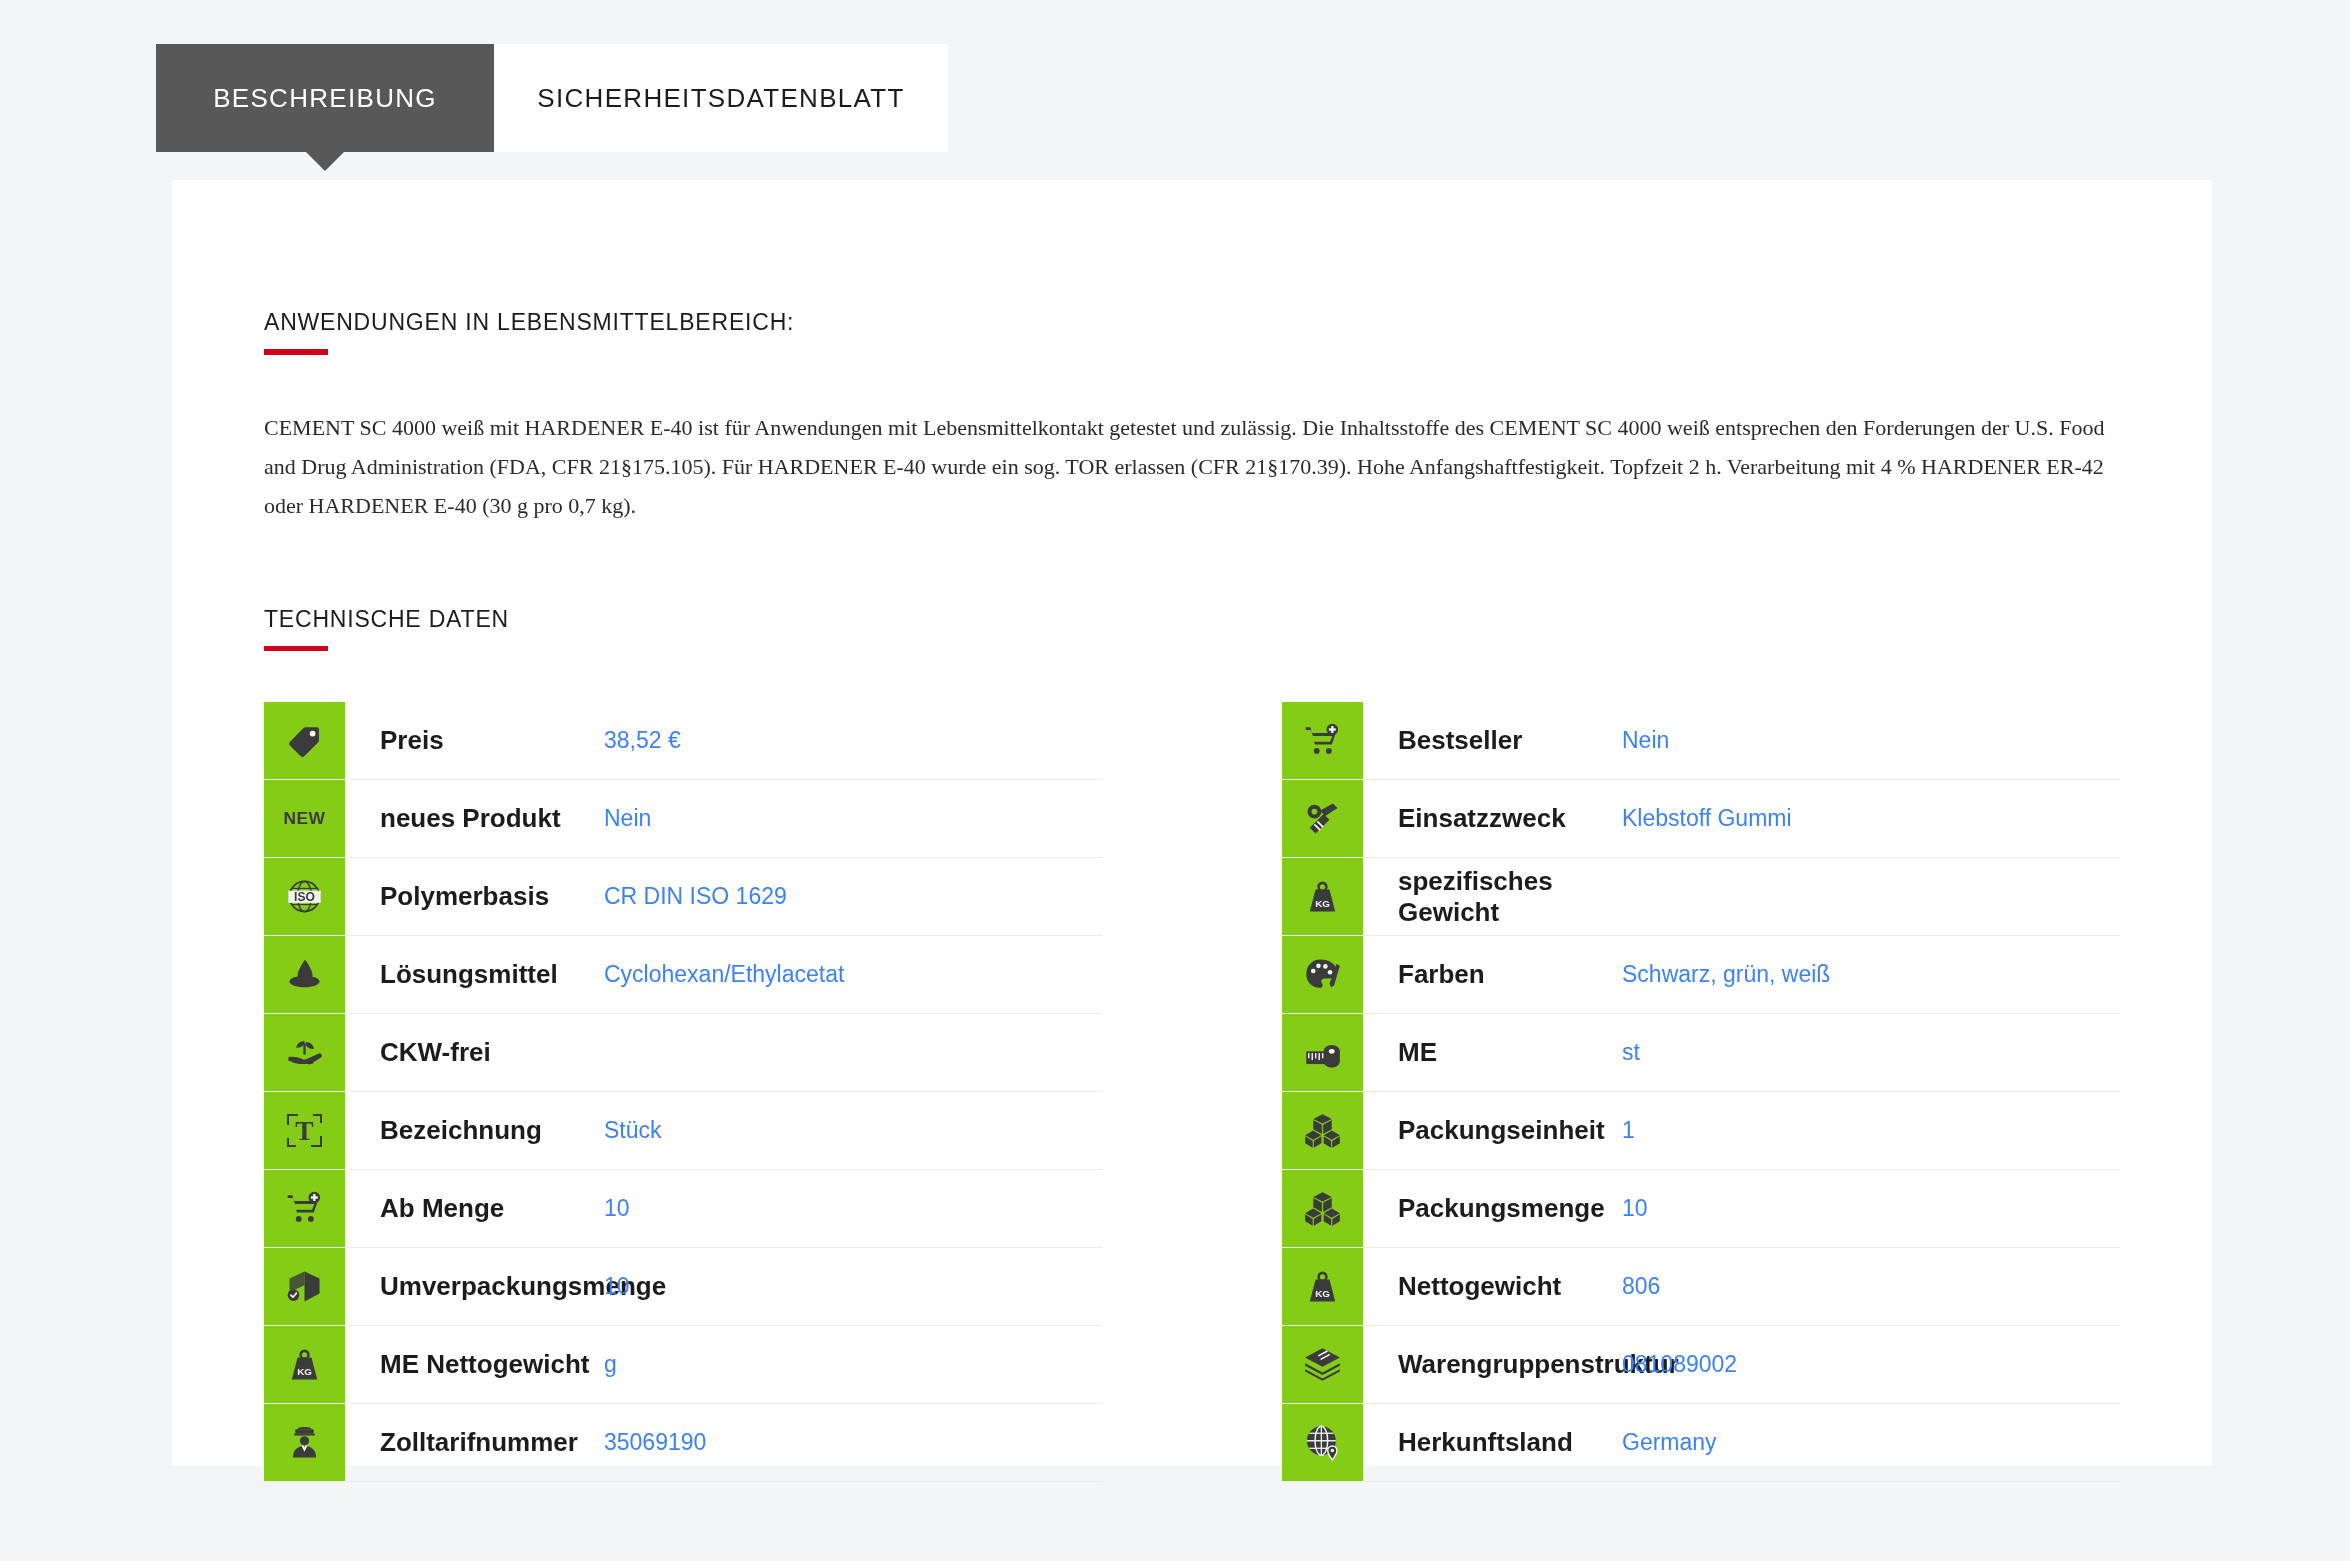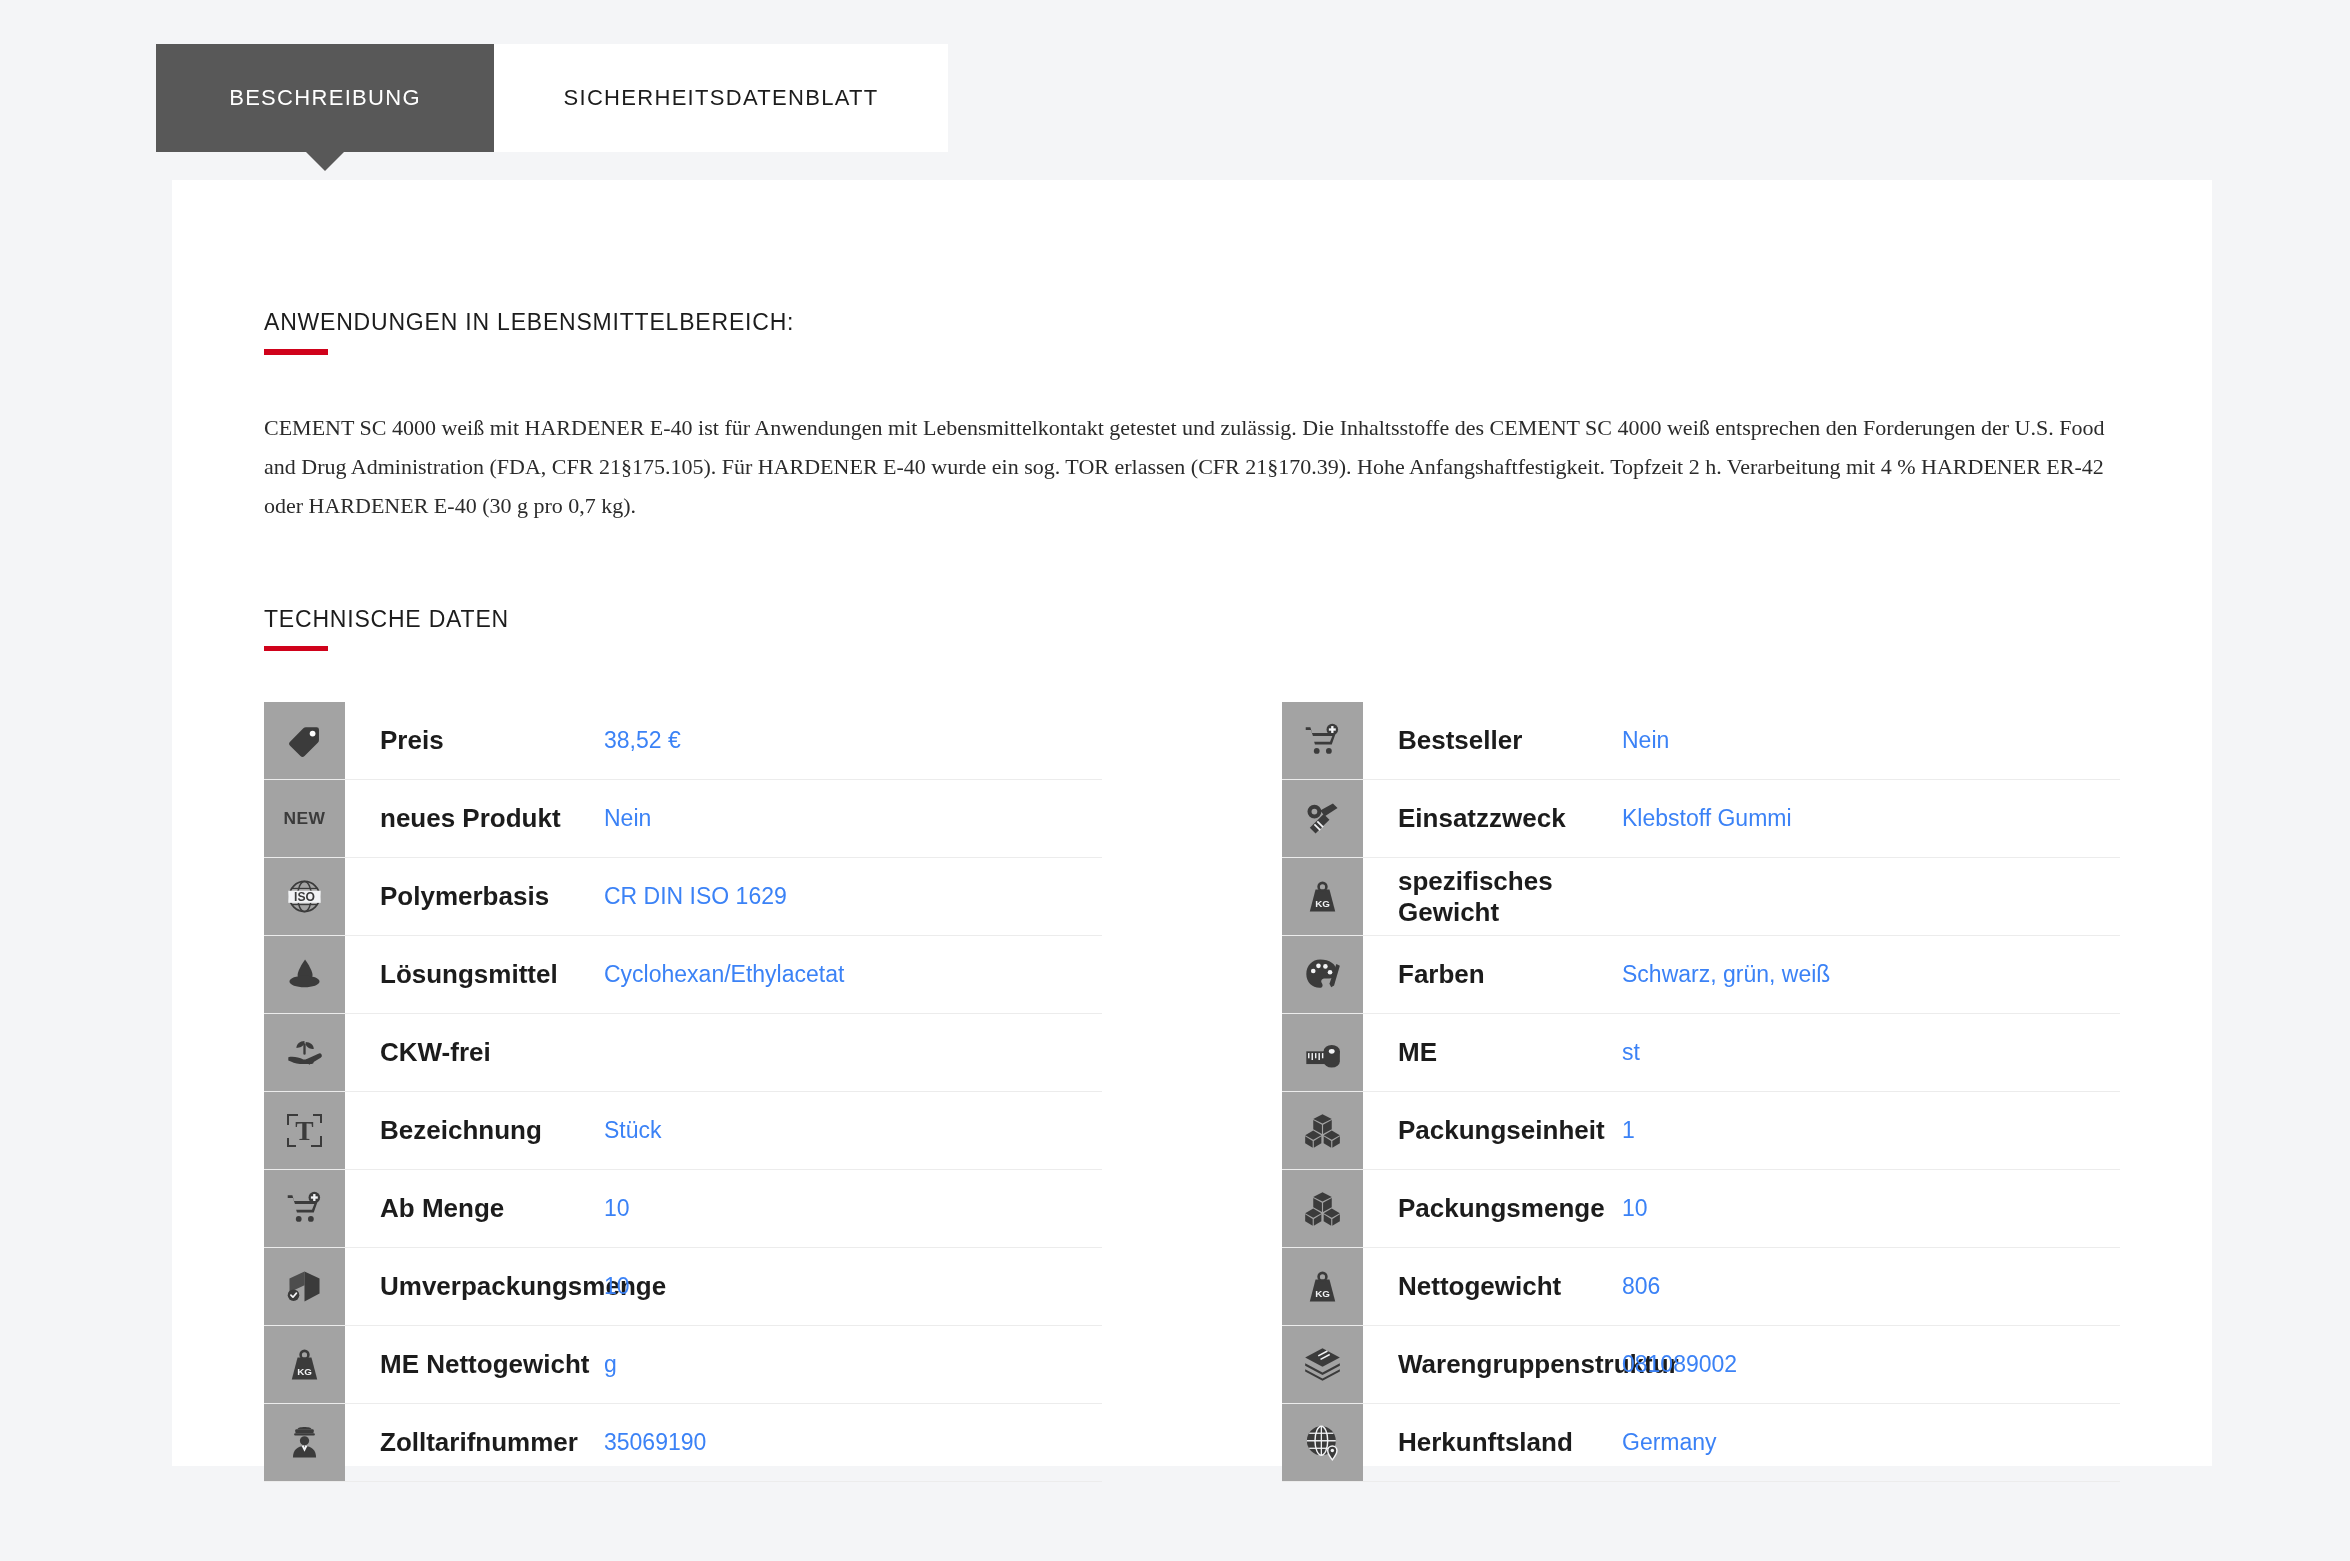--- a/index.html
+++ b/index.html
@@ -28,21 +28,21 @@
     top: 44px;
     display: flex;
     align-items: flex-end;
   }
 
   .tab {
     height: 108px;
     display: flex;
     align-items: center;
     justify-content: center;
-    font-size: 22px;
+    font-size: 26px;
     letter-spacing: 1.3px;
     font-weight: 400;
     cursor: pointer;
     user-select: none;
     position: relative;
   }
 
   .tab.active {
     background: #585858;
     color: #ffffff;
@@ -134,21 +134,21 @@
     min-height: 78px;
   }
 
   .spec-row:last-child {
     border-bottom: 0.9px solid #ececec;
   }
 
   .icon-cell {
     width: 81px;
     min-width: 81px;
-    background: #a3a3a3;
+    background: #84cc16;
     display: flex;
     align-items: center;
     justify-content: center;
   }
 
   .icon-cell svg {
     width: 37px;
     height: 37px;
     display: block;
   }

